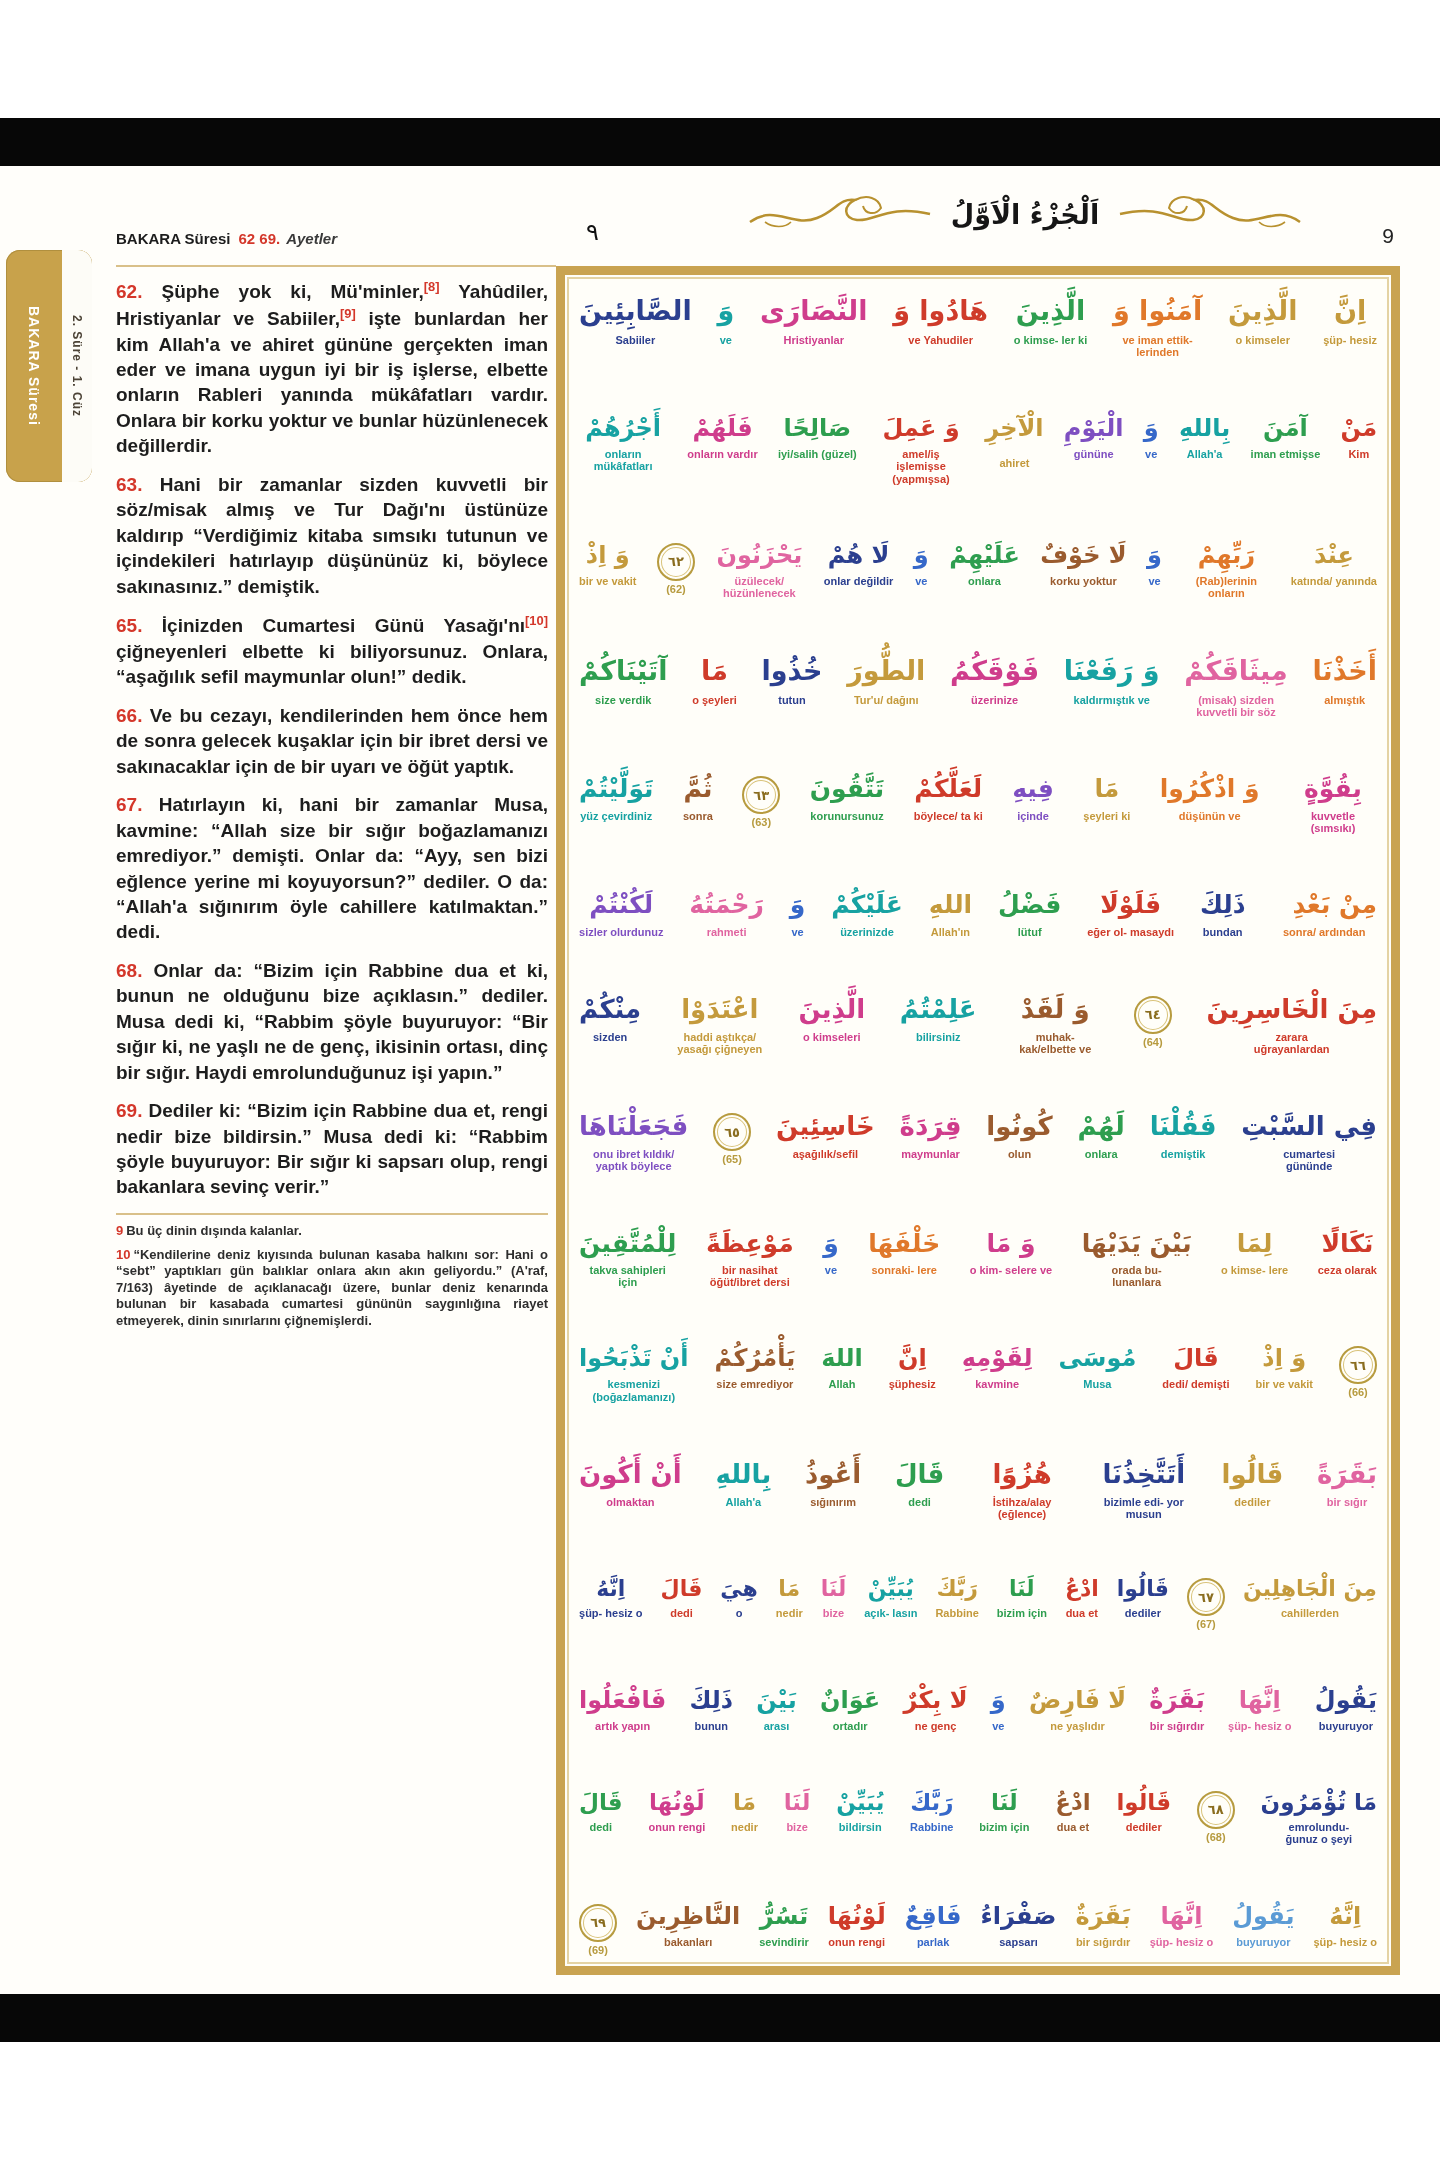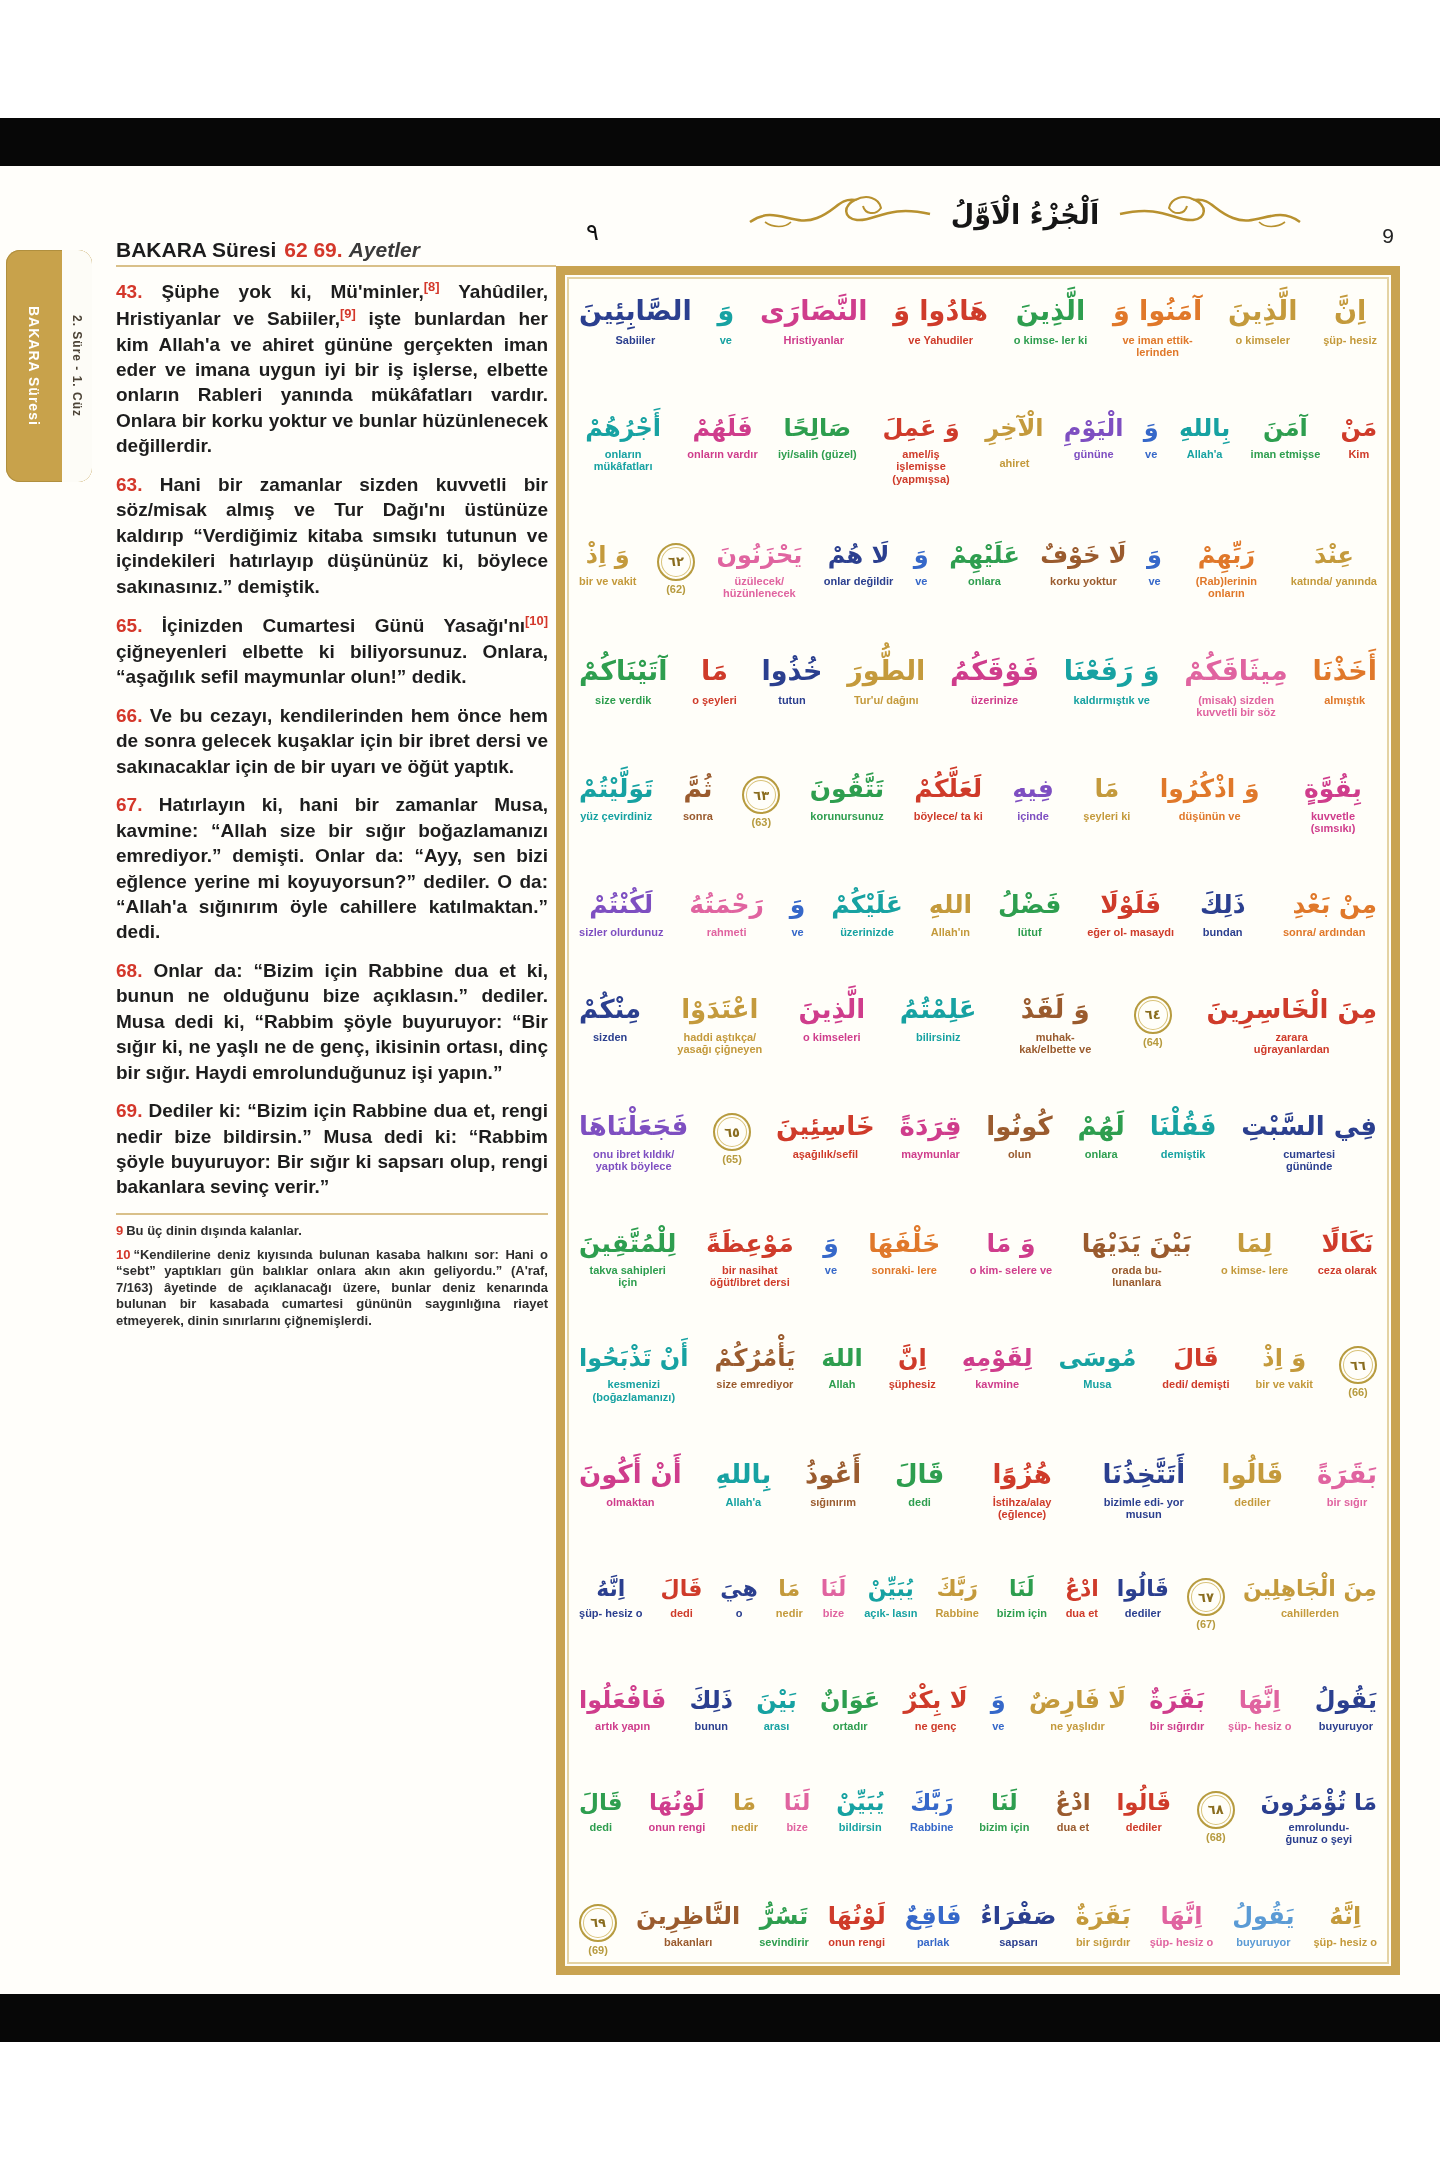--- a/index.html
+++ b/index.html
@@ -8,21 +8,21 @@
     font-family:"Liberation Sans",sans-serif;color:#1c1c1c;overflow:hidden;
   }
   .black-bar{position:absolute;left:0;width:1440px;height:48px;background:#070707;}
   #bar-top{top:118px;}
   #bar-bottom{top:1994px;}
   .page{
     position:absolute;top:166px;left:0;width:1440px;height:1828px;
     background:#fffefa;overflow:hidden;
   }
   
-  .hdr-left{position:absolute;left:116px;top:72px;font-size:21px;font-weight:bold;white-space:nowrap;}
+  .hdr-left{position:absolute;left:116px;top:64px;font-size:15px;font-weight:bold;white-space:nowrap;}
   .hdr-left .range{color:#d4372a;margin-left:8px;}
   .hdr-left .ayets{color:#3a3a3a;font-style:italic;font-weight:bold;margin-left:6px;}
   .hdr-rule{position:absolute;left:116px;top:99px;width:440px;height:2px;background:#d9c089;}
   .arabic-nine{position:absolute;left:586px;top:52px;font-family:"DejaVu Sans",sans-serif;font-size:24px;color:#111;}
   .juz-block{position:absolute;left:700px;top:26px;width:650px;display:flex;align-items:center;justify-content:center;gap:16px;}
   .juz-title{font-family:"DejaVu Sans",sans-serif;font-size:27px;font-weight:bold;color:#161616;white-space:nowrap;}
   .flourish{flex:0 0 auto;}
   .flourish.mirror{transform:scaleX(-1);}
   .page-no{position:absolute;right:46px;top:58px;font-size:21px;color:#222;}
   
@@ -94,21 +94,21 @@
     <div class="gold-part">
       <div class="vtext">BAKARA Süresi</div>
     </div>
     <div class="white-part">
       <div class="vtext">2. Süre - 1. Cüz</div>
     </div>
   </div>
 
   <div class="trans">
     <div id="paras">
-        <p class="para"><span class="pnum">43. </span>Şüphe yok ki, Mü'minler,<span class="fref">[8]</span> Yahûdiler, Hristiyanlar ve Sabiiler,<span class="fref">[9]</span> işte bunlardan her kim Allah'a ve ahiret gününe gerçekten iman eder ve imana uygun iyi bir iş işlerse, elbette onların Rableri yanında mükâfatları vardır. Onlara bir korku yoktur ve bunlar hüzünlenecek değillerdir.</p>
+        <p class="para"><span class="pnum">62. </span>Şüphe yok ki, Mü'minler,<span class="fref">[8]</span> Yahûdiler, Hristiyanlar ve Sabiiler,<span class="fref">[9]</span> işte bunlardan her kim Allah'a ve ahiret gününe gerçekten iman eder ve imana uygun iyi bir iş işlerse, elbette onların Rableri yanında mükâfatları vardır. Onlara bir korku yoktur ve bunlar hüzünlenecek değillerdir.</p>
         <p class="para"><span class="pnum">63. </span>Hani bir zamanlar sizden kuvvetli bir söz/misak almış ve Tur Dağı'nı üstünüze kaldırıp “Verdiğimiz kitaba sımsıkı tutunun ve içindekileri hatırlayıp düşününüz ki, böylece sakınasınız.” demiştik.</p>
         <p class="para"><span class="pnum">65. </span>İçinizden Cumartesi Günü Yasağı'nı<span class="fref">[10]</span> çiğneyenleri elbette ki biliyorsunuz. Onlara, “aşağılık sefil maymunlar olun!” dedik.</p>
         <p class="para"><span class="pnum">66. </span>Ve bu cezayı, kendilerinden hem önce hem de sonra gelecek kuşaklar için bir ibret dersi ve sakınacaklar için de bir uyarı ve öğüt yaptık.</p>
         <p class="para"><span class="pnum">67. </span>Hatırlayın ki, hani bir zamanlar Musa, kavmine: “Allah size bir sığır boğazlamanızı emrediyor.” demişti. Onlar da: “Ayy, sen bizi eğlence yerine mi koyuyorsun?” dediler. O da: “Allah'a sığınırım öyle cahillere katılmaktan.” dedi.</p>
         <p class="para"><span class="pnum">68. </span>Onlar da: “Bizim için Rabbine dua et ki, bunun ne olduğunu bize açıklasın.” dediler. Musa dedi ki, “Rabbim şöyle buyuruyor: “Bir sığır ki, ne yaşlı ne de genç, ikisinin ortası, dinç bir sığır. Haydi emrolunduğunuz işi yapın.”</p>
         <p class="para"><span class="pnum">69. </span>Dediler ki: “Bizim için Rabbine dua et, rengi nedir bize bildirsin.” Musa dedi ki: “Rabbim şöyle buyuruyor: Bir sığır ki sapsarı olup, rengi bakanlara sevinç verir.”</p>
       </div>
     <div class="fn-rule"></div>
     <div id="fnotes">
         <p class="fnote"><span class="fnum">9</span>Bu üç dinin dışında kalanlar.</p>

